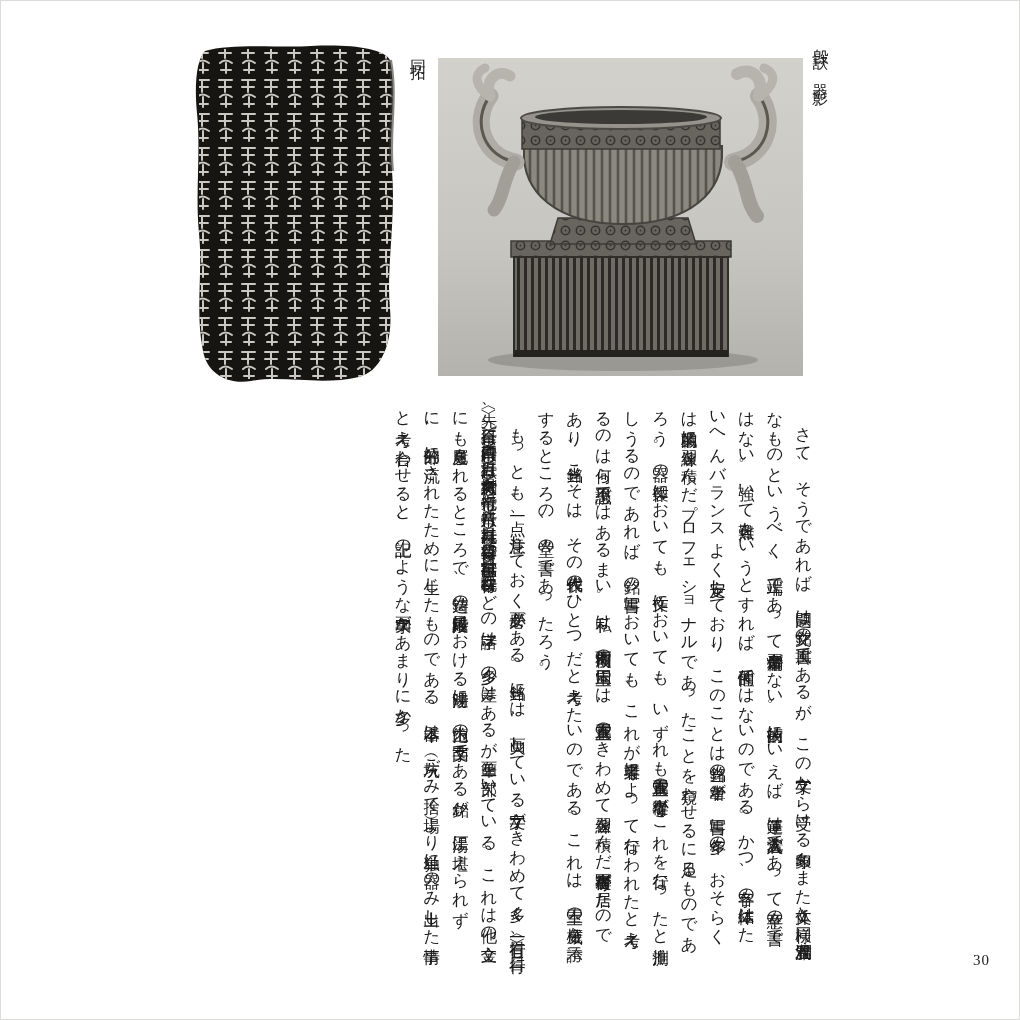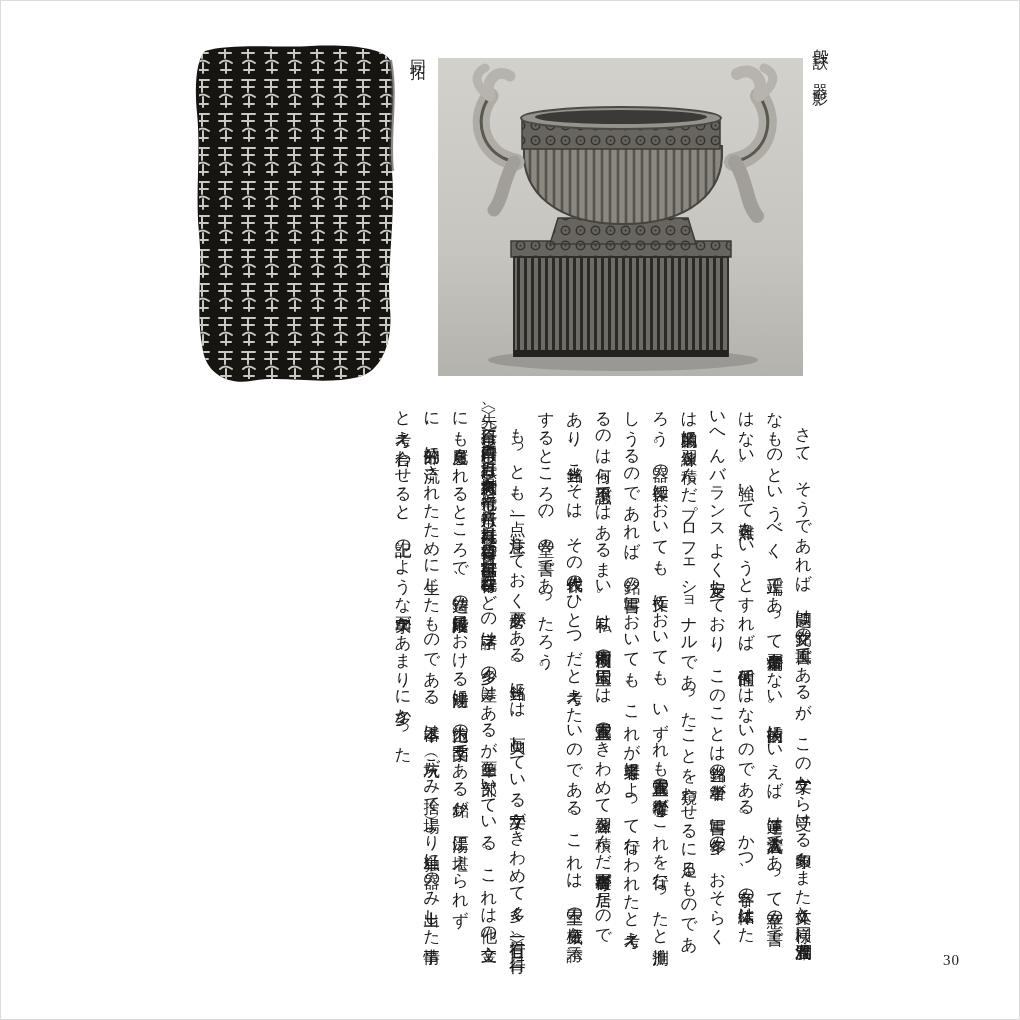--- a/index.html
+++ b/index.html
@@ -19,21 +19,21 @@
   .cap-rubbing{left:406px;top:46px;letter-spacing:5px;}
   .cap-vessel{left:808px;top:40px;letter-spacing:7px;}
   .article{
     position:absolute;left:185px;top:399px;width:631px;height:549px;
     writing-mode:vertical-rl;text-orientation:mixed;
     font-size:16.4px;line-height:28.6px;letter-spacing:0;
     color:#1b1b1b;
   }
   .article p{margin:0;padding:0;text-indent:1em;}
   .pagenum{
-    position:absolute;left:942px;top:951px;font-size:15px;color:#222;
+    position:absolute;left:972px;top:951px;font-size:15px;color:#222;
     font-family:"Liberation Serif","DejaVu Serif",serif;letter-spacing:1px;
   }
 </style>
 </head>
 <body>
 
 <div class="page">
 
   <figure class="fig rubbing" style="margin:0">
     <svg width="210" height="345" viewBox="0 0 210 345">

